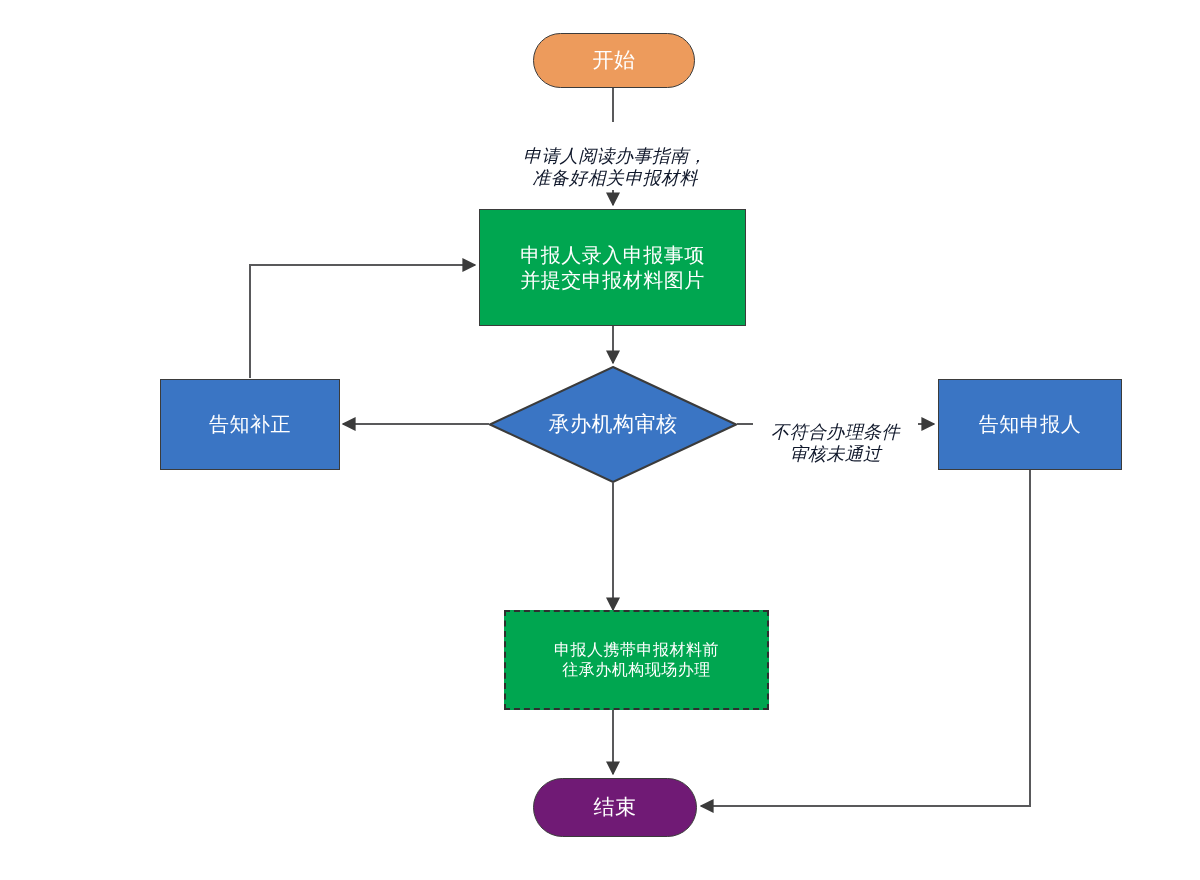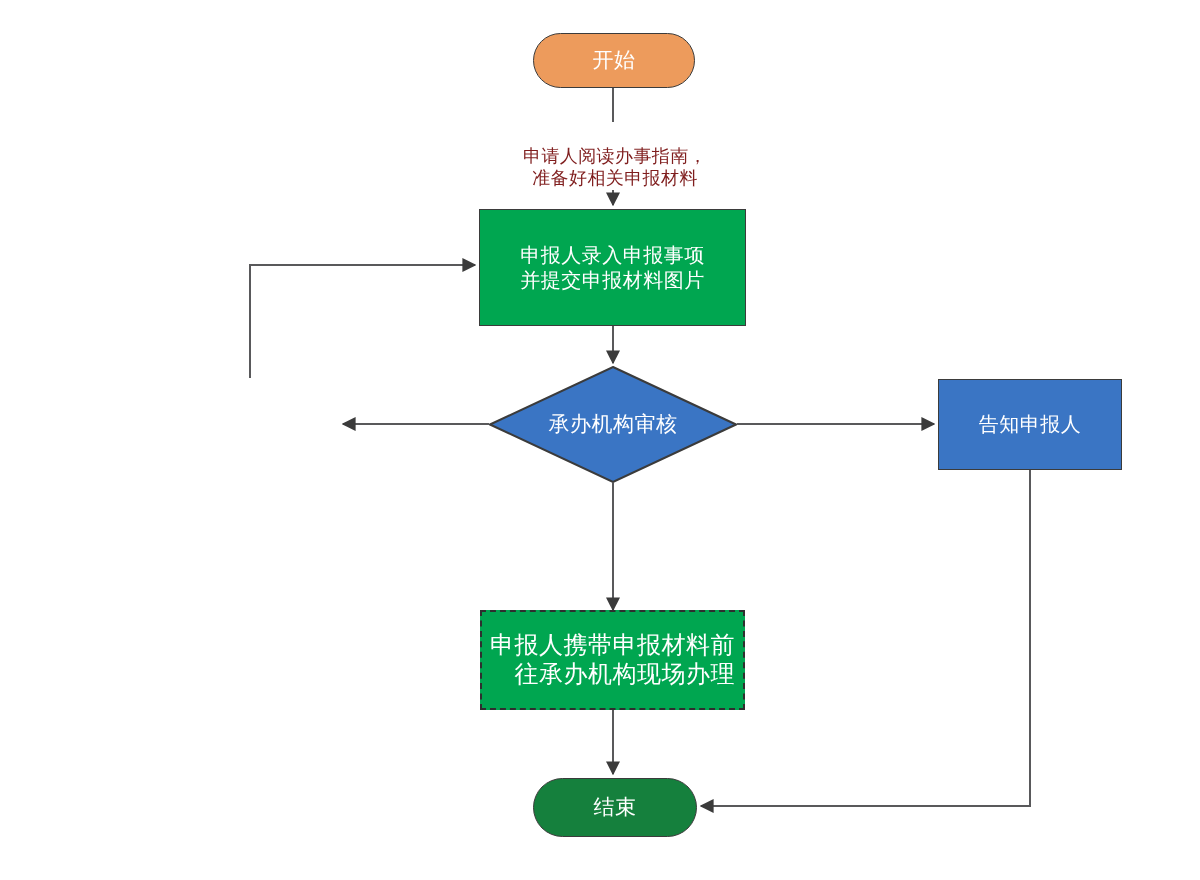--- a/index.html
+++ b/index.html
@@ -25,21 +25,21 @@
     width: 1200px;
     height: 880px;
     pointer-events: none;
   }
   .node {
     position: absolute;
     box-sizing: border-box;
     display: flex;
     align-items: center;
     justify-content: center;
-    text-align: right;
+    text-align: center;
     color: #ffffff;
     line-height: 1.22;
     letter-spacing: 0.5px;
   }
   .node .txt {
     display: block;
     white-space: pre-line;
   }
   
   .n-terminator {
@@ -47,21 +47,22 @@
     border: 1.6px solid #3b3b3b;
     font-size: 21px;
   }
   
   .n-process {
     border: 1.4px solid #3b3b3b;
     font-size: 20px;
   }
   .n-process-dashed {
     border: 2px dashed #2f2f2f;
-    font-size: 24px;
+    font-size: 16px;
+    margin-left: 24px;
   }
   
   .n-decision {
     background: transparent;
     border: none;
     font-size: 21px;
   }
   .n-decision .diamond-shape {
     position: absolute;
     left: 0;
@@ -69,27 +70,28 @@
     width: 100%;
     height: 100%;
     z-index: 0;
   }
   .n-decision .txt {
     position: relative;
     z-index: 1;
   }
   .edge-label {
     position: absolute;
-    color: #7f1d1d;
+    color: #0f172a;
     font-size: 18px;
     line-height: 1.25;
     text-align: center;
     white-space: pre-line;
     background: #ffffff;
     letter-spacing: 0.4px;
+    font-style: italic;
   }
 </style>
 </head>
 <body>
 
 <div id="canvas">
 
   <svg id="edges" viewBox="0 0 1200 880" width="1200" height="880" xmlns="http://www.w3.org/2000/svg">
     <defs>
       <marker id="arrow" viewBox="0 0 10 10" refX="9" refY="5" markerWidth="7" markerHeight="7" orient="auto-start-reverse">
@@ -130,30 +132,37 @@
 并提交申报材料图片</span>
   </div>
 
   <div class="node n-decision" style="left:489px; top:366px; width:248px; height:117px;">
     <svg class="diamond-shape" viewBox="0 0 248 117" preserveAspectRatio="none">
       <polygon points="124,1 247,58.5 124,116 1,58.5" fill="#3A75C4" stroke="#3b3b3b" stroke-width="2"></polygon>
     </svg>
     <span class="txt">承办机构审核</span>
   </div>
 
+  <div class="node n-process" style="left:160px; top:379px; width:180px; height:91px; background:#3A75C4;">
+    <span class="txt">告知补正</span>
+  </div>
 
 
   <div class="node n-process" style="left:938px; top:379px; width:184px; height:91px; background:#3A75C4;">
     <span class="txt">告知申报人</span>
   </div>
 
+  <div class="edge-label" style="left:753px; top:398px; width:165px;">
+    <span>不符合办理条件
+审核未通过</span>
+  </div>
 
 
   <div class="node n-process-dashed" style="left:480px; top:610px; width:265px; height:100px; background:#00A650;">
     <span class="txt">申报人携带申报材料前
 往承办机构现场办理</span>
   </div>
 
-  <div class="node n-terminator" style="left:533px; top:778px; width:164px; height:59px; background:#15803d;">
+  <div class="node n-terminator" style="left:533px; top:778px; width:164px; height:59px; background:#701a75;">
     <span class="txt">结束</span>
   </div>
 
 </div>
 
 </body></html>

